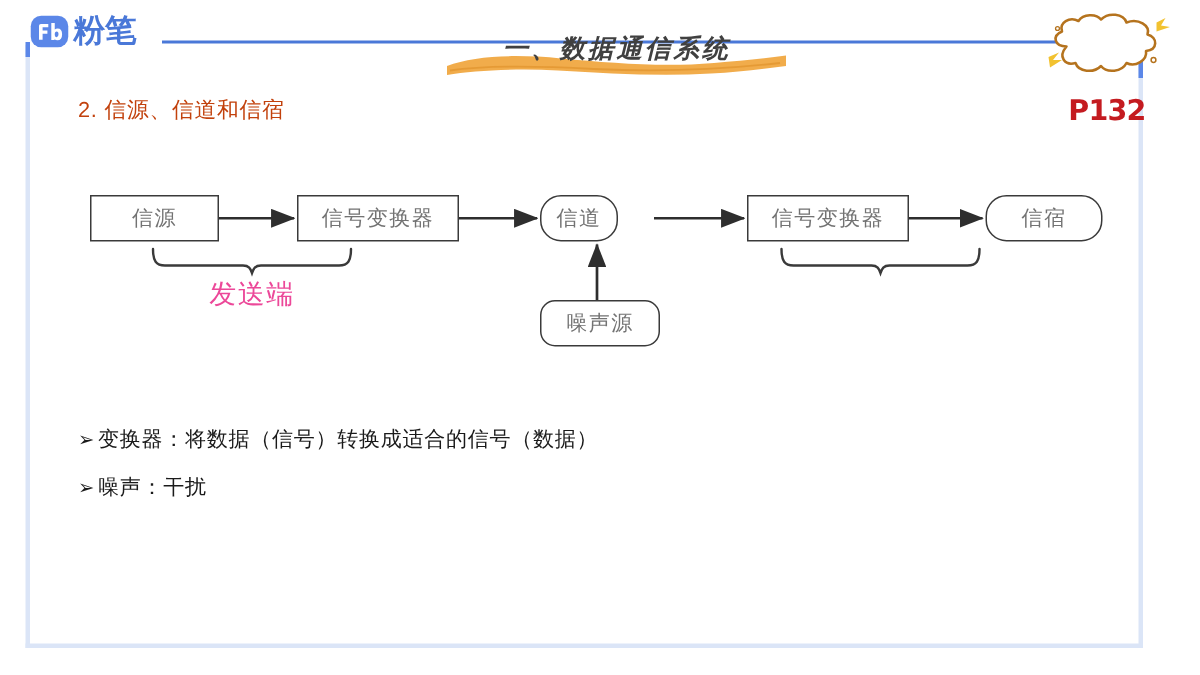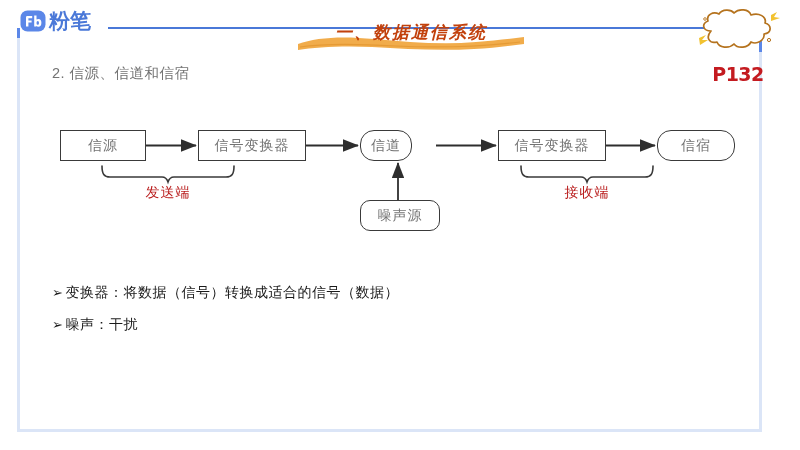--- a/index.html
+++ b/index.html
@@ -112,21 +112,21 @@
   #title-text {
     position: absolute;
     left: 0;
     top: 0;
     width: 230px;
     text-align: center;
     font-family: "Liberation Serif", "DejaVu Serif", serif;
     font-size: 17px;
     font-weight: bold;
     font-style: italic;
-    color: #c2410c;
+    color: #404040;
     letter-spacing: 2px;
     white-space: nowrap;
   }
 
   
   #page-badge {
     position: absolute;
     left: 693px;
     top: 7px;
     width: 90px;
@@ -145,21 +145,21 @@
     letter-spacing: -0.5px;
     margin-top: 44px;
   }
 
   
   #subheading {
     position: absolute;
     left: 52px;
     top: 64px;
     font-size: 14.5px;
-    color: #737373;
+    color: #c2410c;
     letter-spacing: 0.5px;
     white-space: nowrap;
   }
 
   
   #diagram {
     position: absolute;
     left: 0;
     top: 0;
     width: 800px;
@@ -181,22 +181,22 @@
   }
   #node-source      { left: 60px;  top: 130px; width: 86px;  height: 31px; }
   #node-conv1       { left: 198px; top: 130px; width: 108px; height: 31px; }
   #node-channel     { left: 360px; top: 130px; width: 52px;  height: 31px; border-radius: 14px; }
   #node-conv2       { left: 498px; top: 130px; width: 108px; height: 31px; }
   #node-sink        { left: 657px; top: 130px; width: 78px;  height: 31px; border-radius: 14px; }
   #node-noise       { left: 360px; top: 200px; width: 80px;  height: 31px; border-radius: 10px; }
 
   .brace-label {
     position: absolute;
-    font-size: 14px;
-    color: #b91c1c;
+    font-size: 18px;
+    color: #ec4899;
     letter-spacing: 1px;
     white-space: nowrap;
     text-align: center;
   }
   #label-send    { left: 118px; top: 184px; width: 100px; }
   #label-receive { left: 537px; top: 184px; width: 100px; }
 
   
   .bullet-row {
     position: absolute;
@@ -281,21 +281,20 @@
   </svg>
 
   <div class="node" id="node-source">信源</div>
   <div class="node" id="node-conv1">信号变换器</div>
   <div class="node" id="node-channel">信道</div>
   <div class="node" id="node-conv2">信号变换器</div>
   <div class="node" id="node-sink">信宿</div>
   <div class="node" id="node-noise">噪声源</div>
 
   <div class="brace-label" id="label-send">发送端</div>
-  <div class="brace-label" id="label-receive">接收端</div>
 
   <div class="bullet-row" id="bullet-1">
     <span class="bullet-marker">➢</span>
     <span>变换器：将数据（信号）转换成适合的信号（数据）</span>
   </div>
   <div class="bullet-row" id="bullet-2">
     <span class="bullet-marker">➢</span>
     <span>噪声：干扰</span>
   </div>
 

